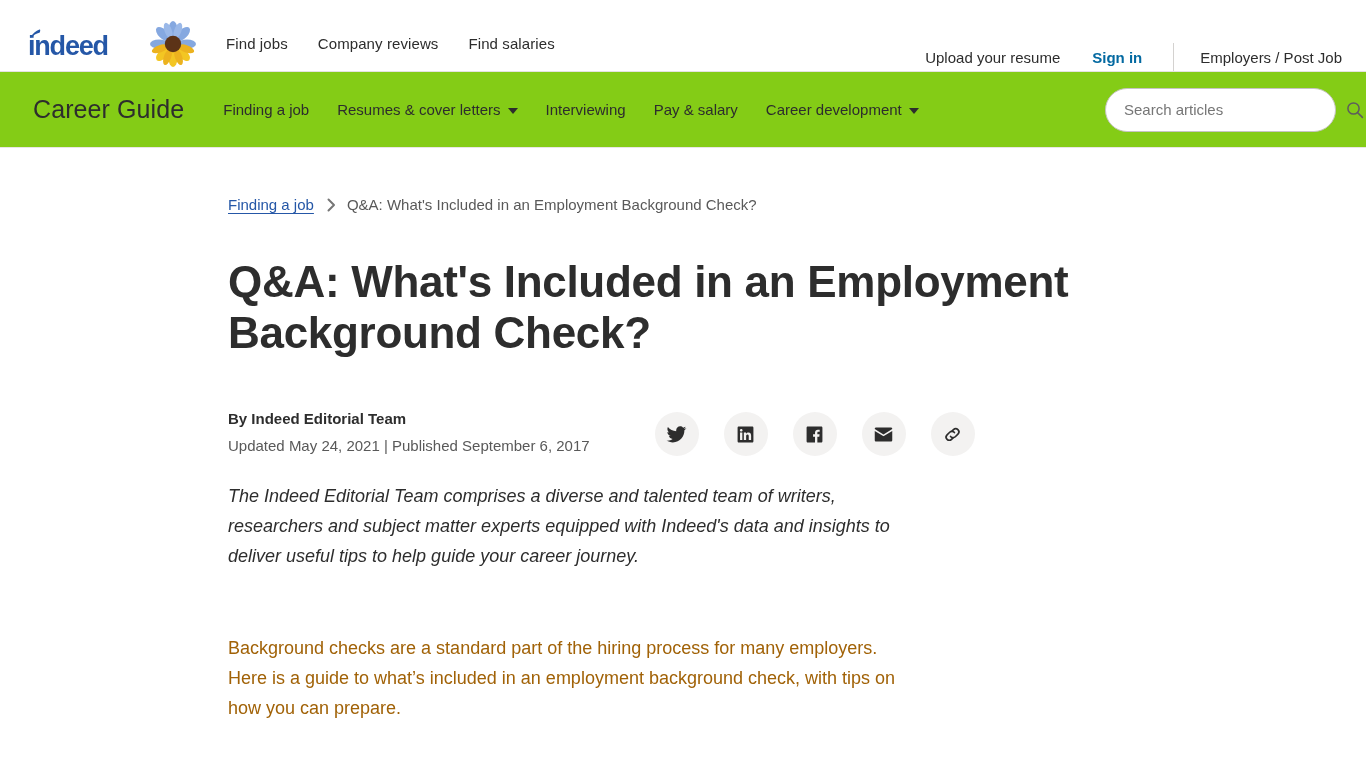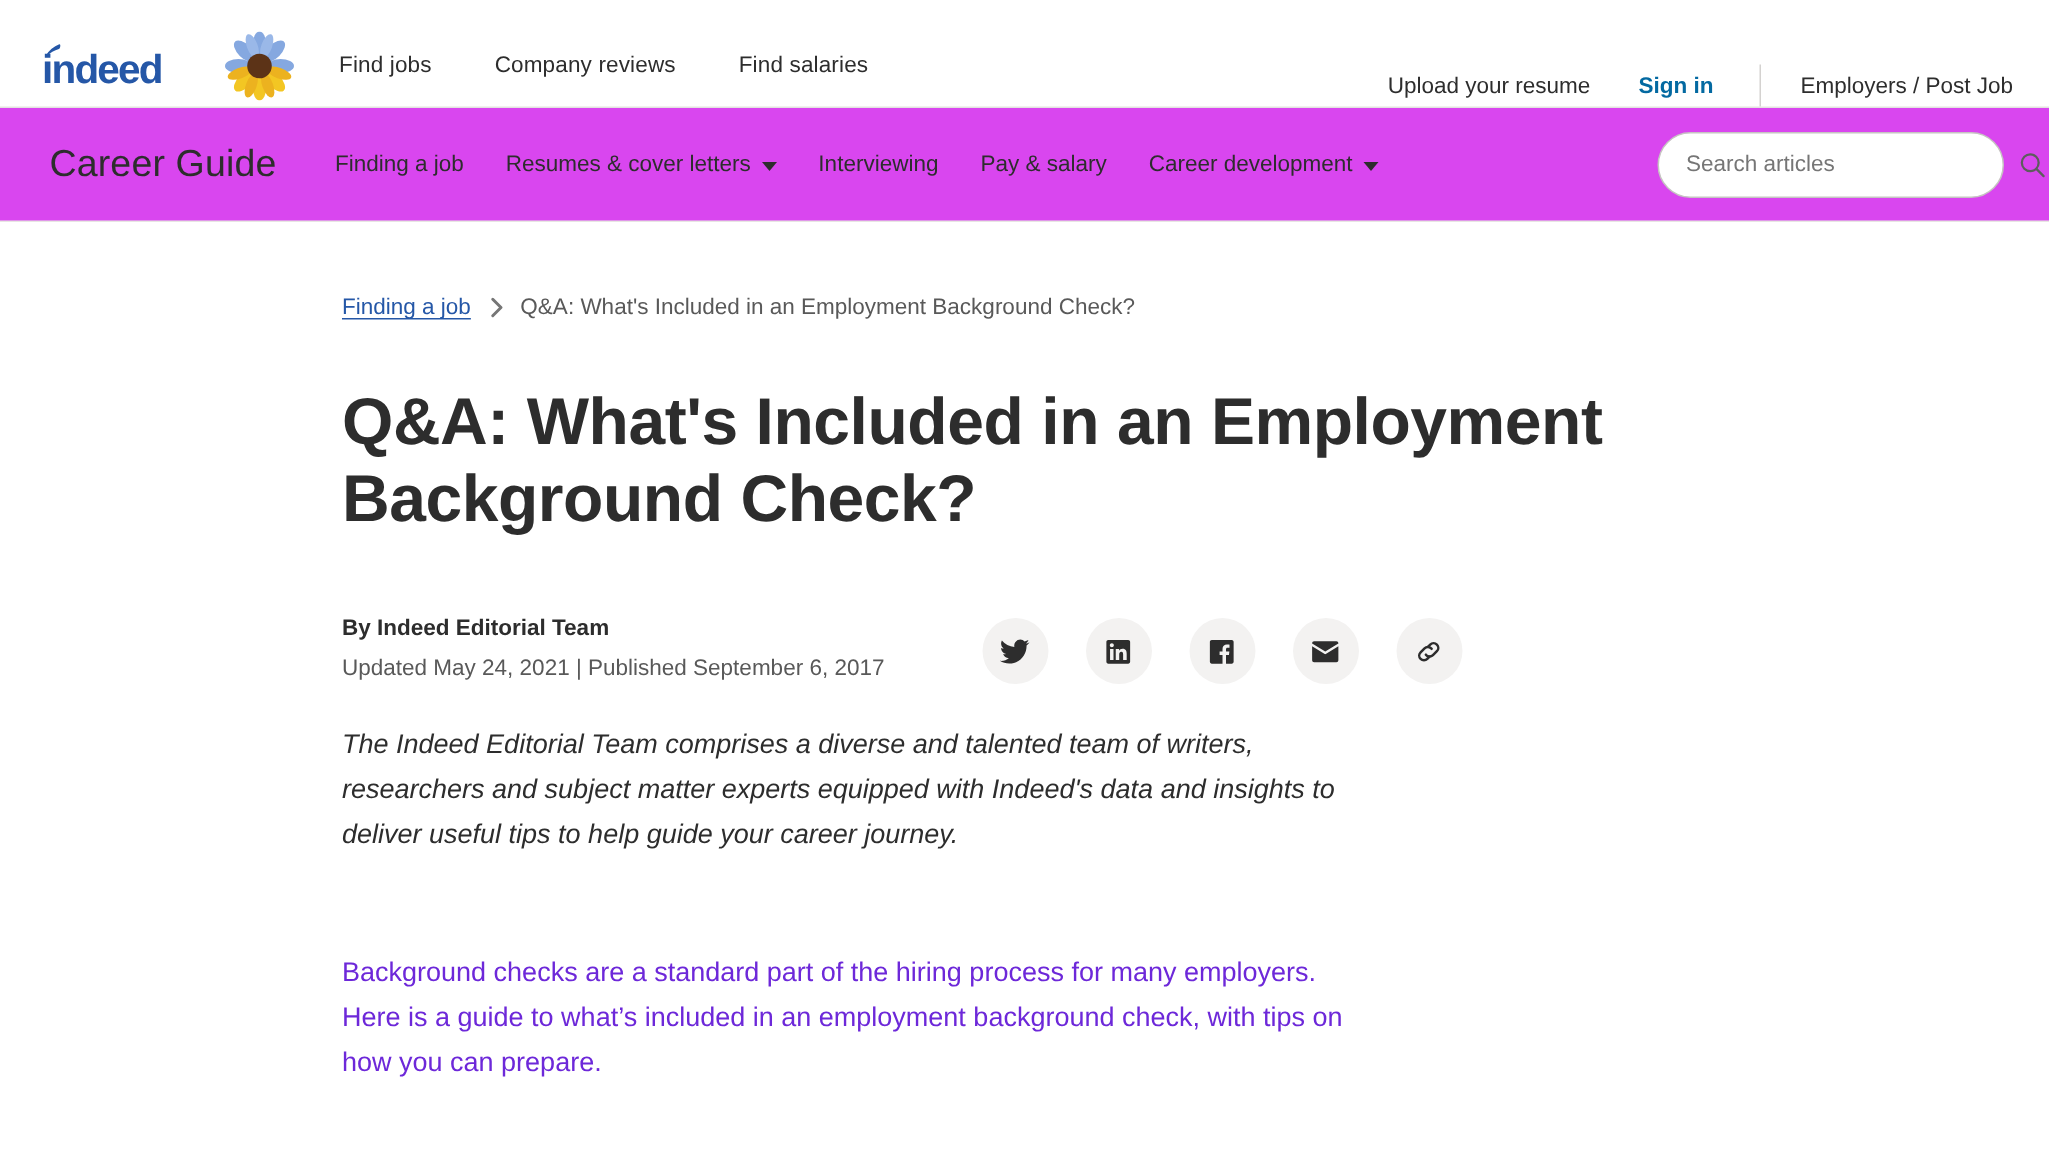--- a/index.html
+++ b/index.html
@@ -27,21 +27,21 @@
     align-items: center;
     gap: 14px;
     margin-right: 30px;
   }
   .indeed-logo { display: block; }
   .sunflower { display: block; }
 
   .gnav-links {
     display: flex;
     align-items: flex-end;
-    gap: 42px;
+    gap: 30px;
   }
   .gnav-link {
     font-size: 15px;
     color: #2d2d2d;
     text-decoration: none;
     letter-spacing: .1px;
     white-space: nowrap;
     cursor: pointer;
   }
   .gnav-right {
@@ -76,21 +76,21 @@
     font-size: 15px;
     color: #2d2d2d;
     text-decoration: none;
     white-space: nowrap;
     cursor: pointer;
   }
 
   
   .cgnav {
     height: 76px;
-    background: #d946ef;
+    background: #84cc16;
     border-bottom: 1px solid #e8e6e3;
     display: flex;
     align-items: center;
     padding: 0 12px 0 33px;
     position: relative;
   }
   .cg-title {
     font-size: 25px;
     color: #2d2d2d;
     letter-spacing: .1px;
@@ -235,21 +235,21 @@
     font-size: 18px;
     line-height: 30px;
     color: #2d2d2d;
     margin: 24px 0 0 0;
     max-width: 678px;
   }
 
   .body-para {
     font-size: 18px;
     line-height: 30px;
-    color: #6d28d9;
+    color: #a16207;
     margin: 62px 0 0 0;
     max-width: 672px;
   }
 </style>
 </head>
 <body>
 
 <div class="gnav">
 
   <a class="logo-wrap" href="#">

